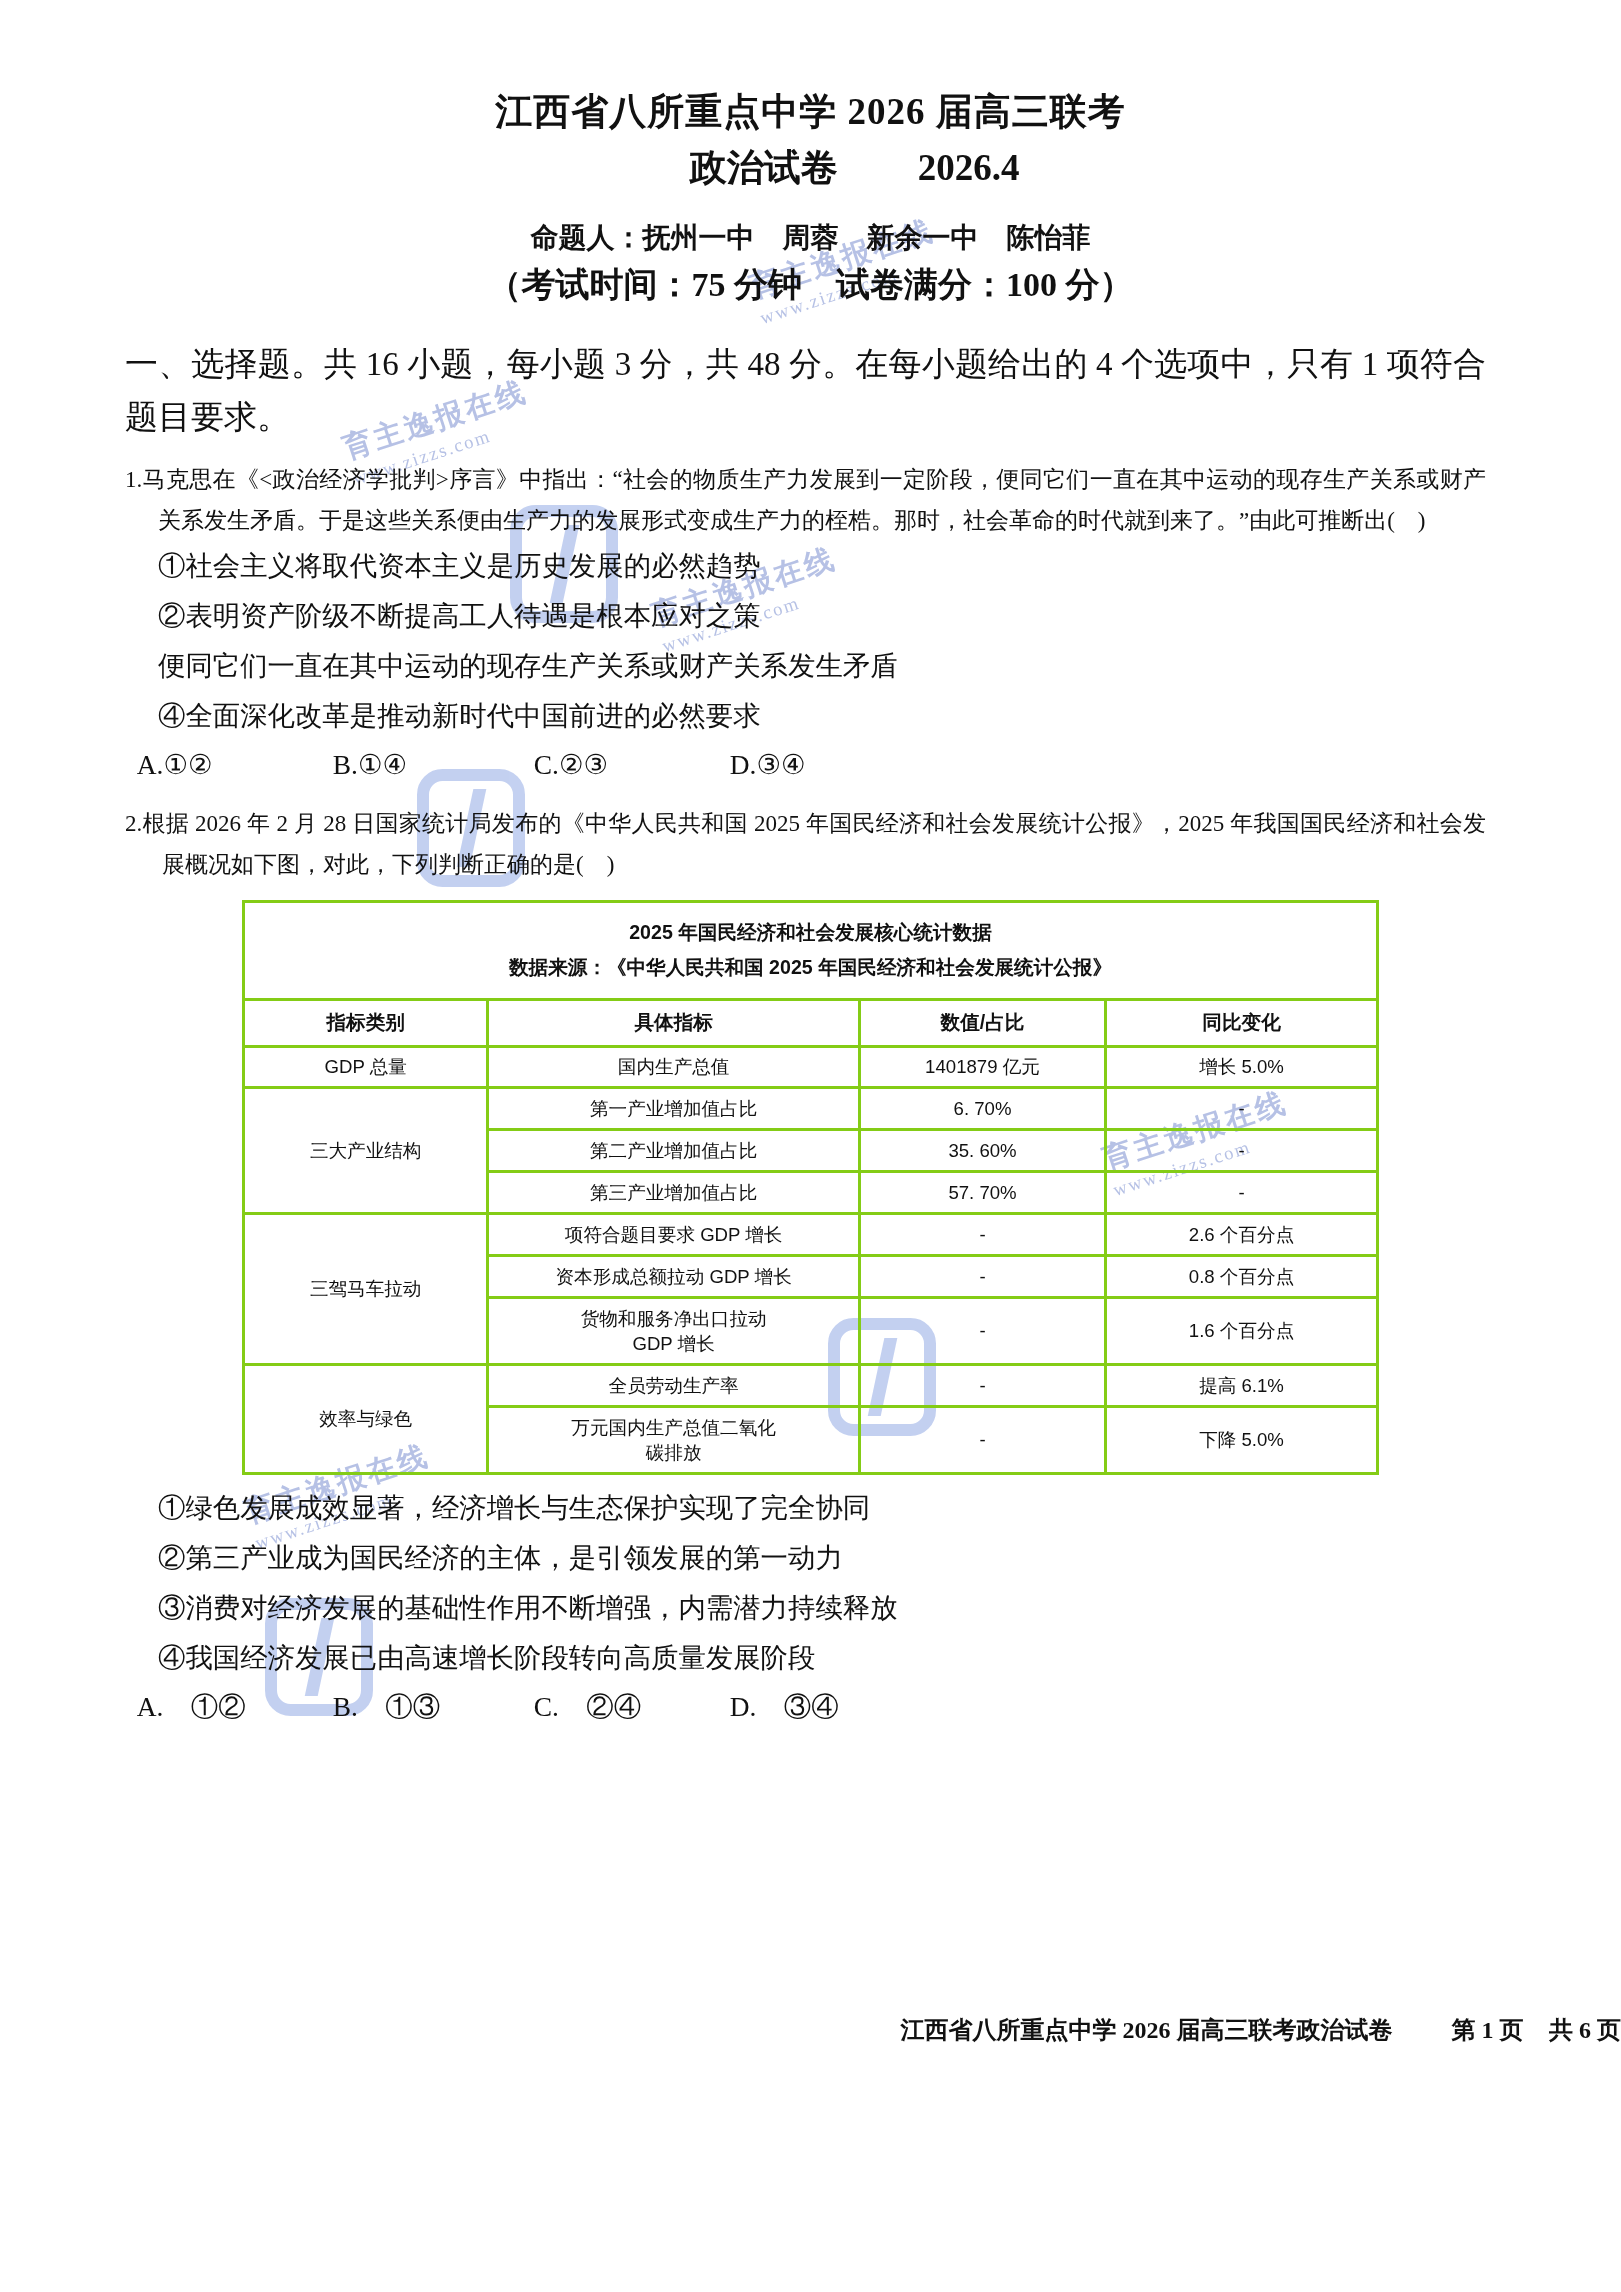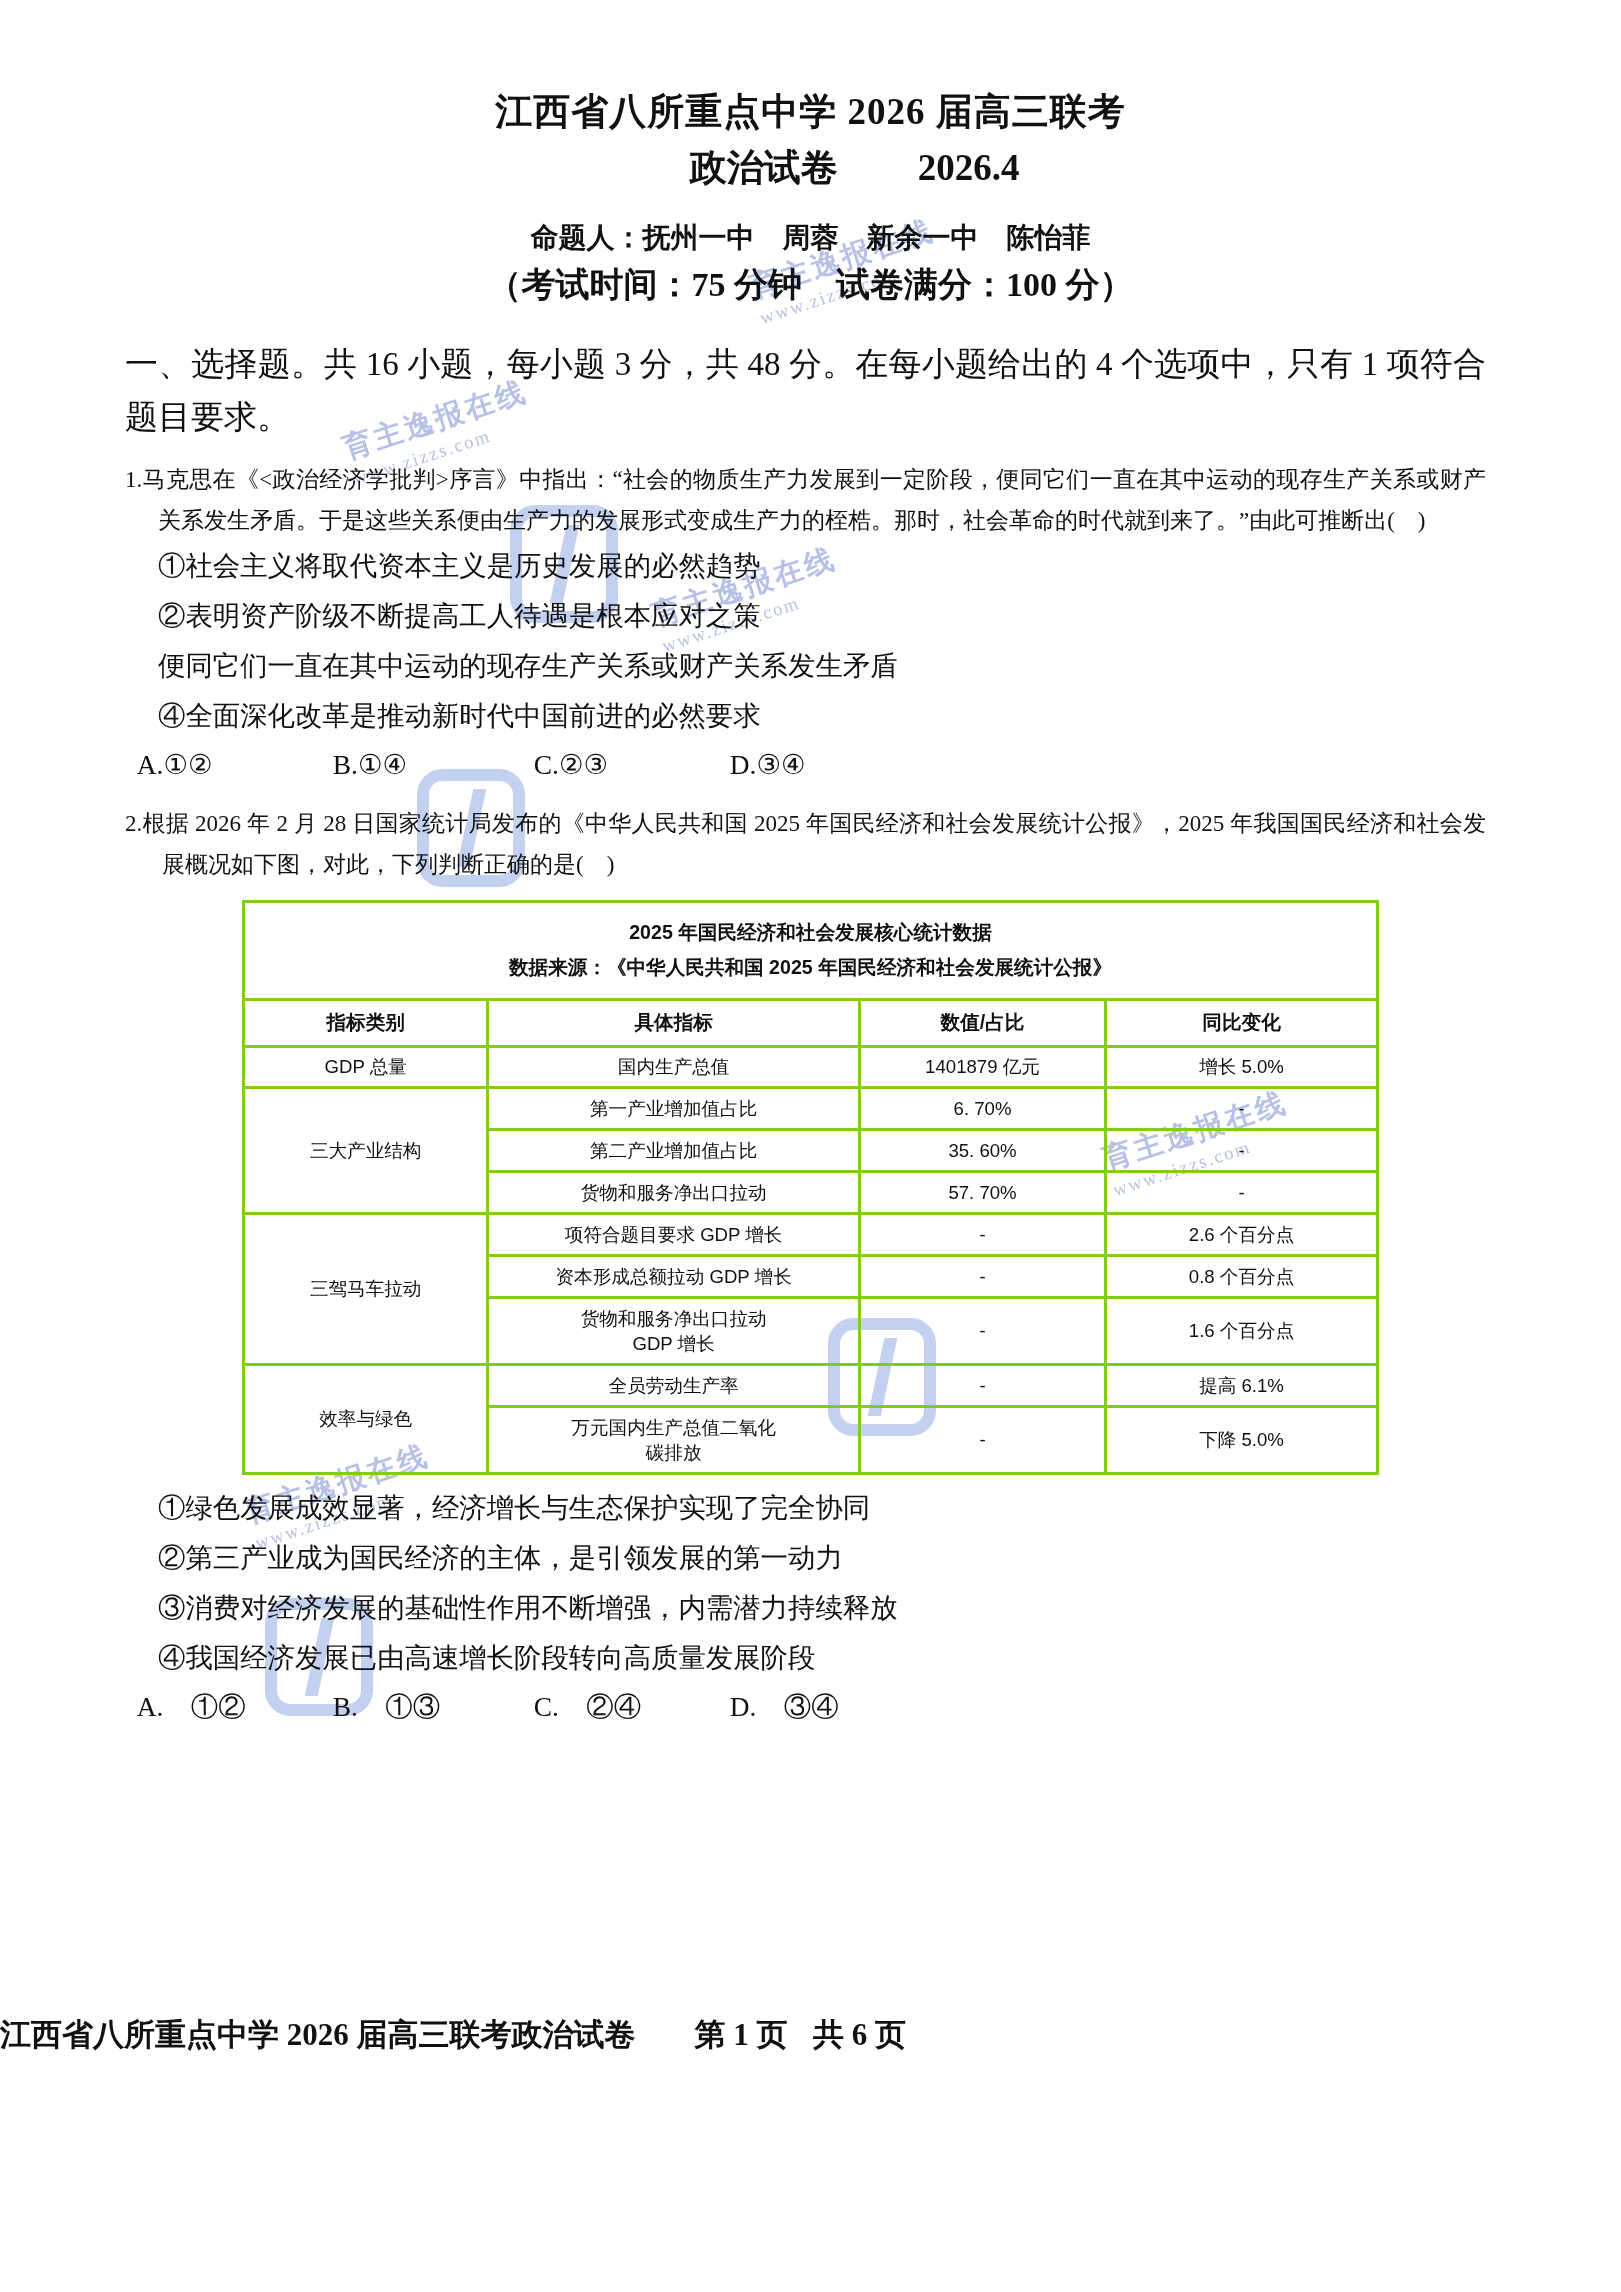--- a/index.html
+++ b/index.html
@@ -202,22 +202,22 @@
   .col-b { width: 372px; }
   .col-c { width: 245px; }
   .col-d { width: 274px; }
 
   
   .footer {
     position: absolute;
     left: 0;
     right: 0;
     top: 2014px;
-    text-align: left;
-    font-size: 31px;
+    text-align: right;
+    font-size: 24px;
     font-weight: 700;
     z-index: 10;
   }
   .footer .pg {
     display: inline-block;
     margin-left: 59px;
   }
   .footer .pg .gap { display: inline-block; width: 25.5px; }
 </style>
 </head>
@@ -313,21 +313,21 @@
           <td>第一产业增加值占比</td>
           <td>6. 70%</td>
           <td>-</td>
         </tr>
         <tr>
           <td>第二产业增加值占比</td>
           <td>35. 60%</td>
           <td>-</td>
         </tr>
         <tr>
-          <td>货物和服务净出口拉动</td>
+          <td>第三产业增加值占比</td>
           <td>57. 70%</td>
           <td>-</td>
         </tr>
 
         <tr>
           <td class="cat" rowspan="3">三驾马车拉动</td>
           <td>项符合题目要求 GDP 增长</td>
           <td>-</td>
           <td>2.6 个百分点</td>
         </tr>

